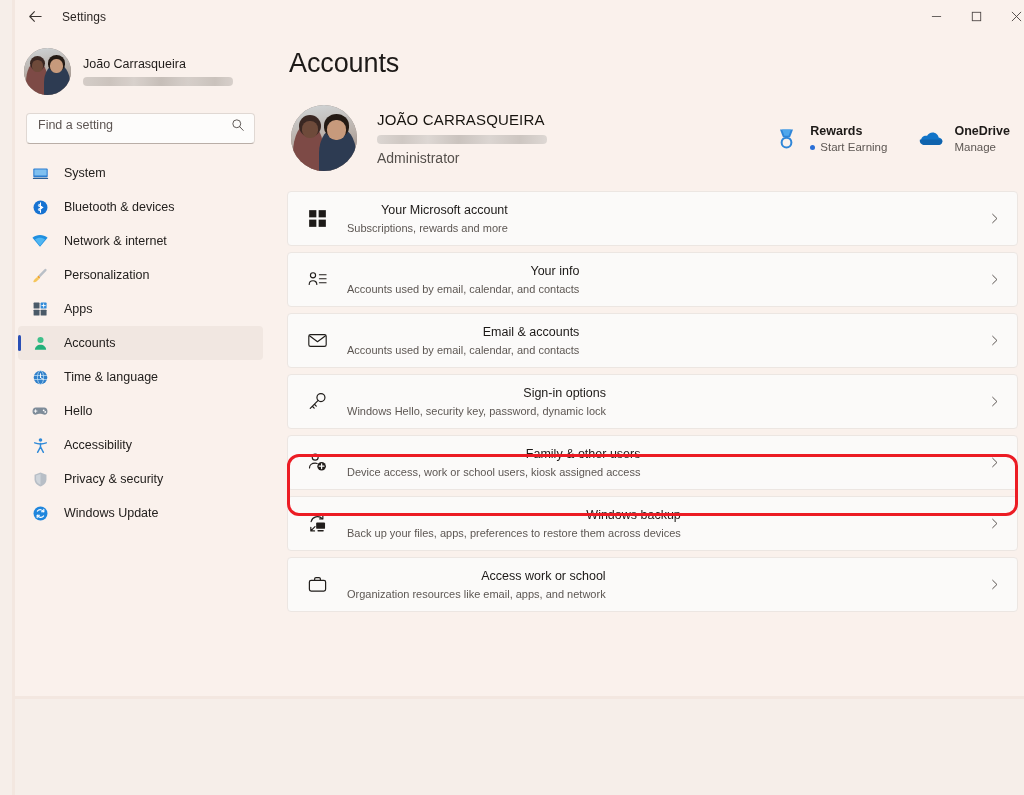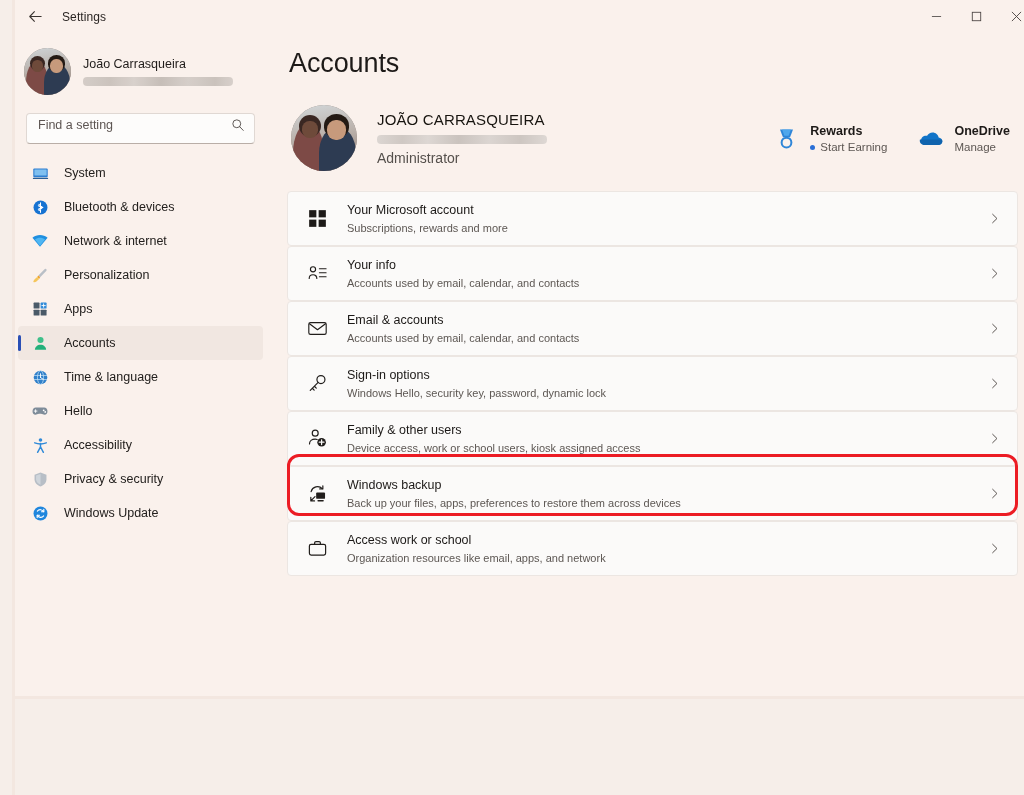--- a/index.html
+++ b/index.html
@@ -255,21 +255,21 @@
     gap: 11px;
     cursor: pointer;
   }
   .acct-link-icon { width: 26px; height: 26px; display:flex; align-items:center; justify-content:center; flex:0 0 26px; }
   .acct-link-text { display: flex; flex-direction: column; }
   .acct-link-title { font-size: 12.5px; color: #1d1a18; font-weight: bold; line-height: 16px; }
   .acct-link-sub   { font-size: 11.5px; color: #5d5753; margin-top: 2px; display: flex; align-items: center; gap: 5px; }
   .acct-dot { width: 5px; height: 5px; border-radius: 50%; background: #2a6fd6; display: inline-block; flex: 0 0 5px; }
 
   
-  #cards { margin-top: 14px; display: flex; flex-direction: column; gap: 0; }
+  #cards { margin-top: 14px; display: flex; flex-direction: column; gap: 6px; text-align: right; }
   .card {
     background: #fbfaf9;
     border: 1px solid #ece6e2;
     border-radius: 4px;
     height: 55px;
     display: flex;
     align-items: center;
     padding: 0 16px 0 17px;
     cursor: pointer;
     position: relative;

